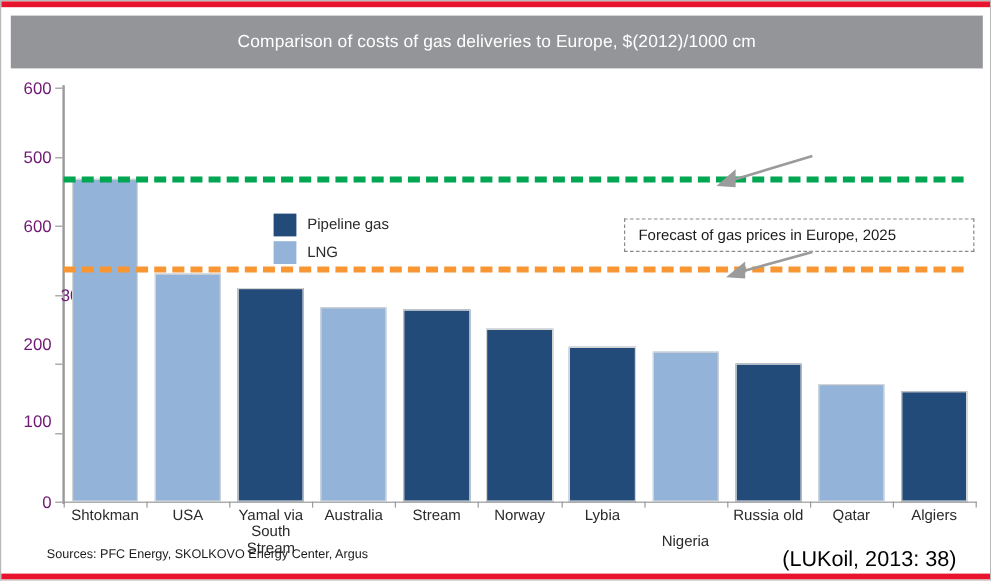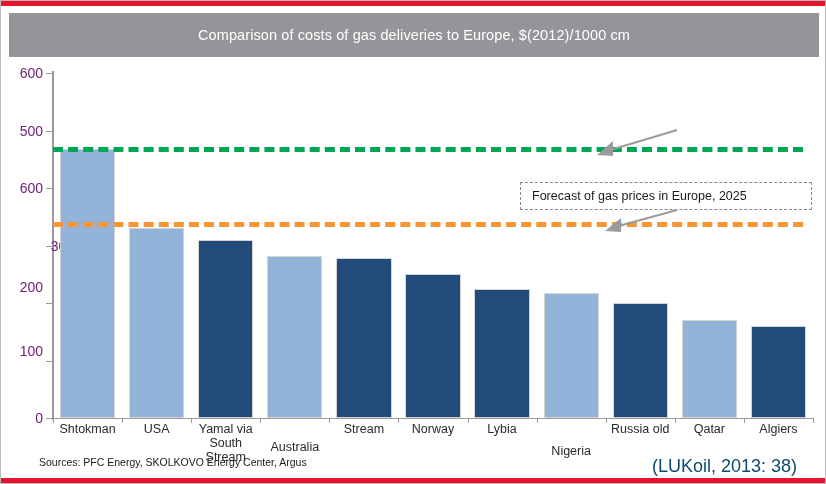--- a/index.html
+++ b/index.html
@@ -157,21 +157,21 @@
     top: 455px;
     font-size: 10.5px;
     color: #1a1a1a;
     white-space: nowrap;
   }
   .citation {
     position: absolute;
     right: 28px;
     top: 455px;
     font-size: 18px;
-    color: #0c4a6e;
+    color: #000000;
     white-space: nowrap;
   }
   .arrow-svg { position: absolute; overflow: visible; }
 </style>
 </head>
 <body>
 
 <div id="slide">
 
   <div class="rule-top"></div>
@@ -217,21 +217,21 @@
     </div>
 
   <div id="xcats">
       <div class="xtick-mark" style="left: 121.091px;"></div>
       <div class="xcat" style="left: 52px; width: 69.0909px;">Shtokman</div>
       <div class="xtick-mark" style="left: 190.182px;"></div>
       <div class="xcat" style="left: 121.091px; width: 69.0909px;">USA</div>
       <div class="xtick-mark" style="left: 259.273px;"></div>
       <div class="xcat" style="left: 190.182px; width: 69.0909px;">Yamal via South Stream</div>
       <div class="xtick-mark" style="left: 328.364px;"></div>
-      <div class="xcat" style="left: 259.273px; width: 69.0909px; margin-top: 18px;">Australia</div>
+      <div class="xcat" style="left: 259.273px; width: 69.0909px;">Australia</div>
       <div class="xtick-mark" style="left: 397.455px;"></div>
       <div class="xcat" style="left: 328.364px; width: 69.0909px;">Stream</div>
       <div class="xtick-mark" style="left: 466.545px;"></div>
       <div class="xcat" style="left: 397.455px; width: 69.0909px;">Norway</div>
       <div class="xtick-mark" style="left: 535.636px;"></div>
       <div class="xcat" style="left: 466.545px; width: 69.0909px;">Lybia</div>
       <div class="xtick-mark" style="left: 604.727px;"></div>
       <div class="xcat" style="left: 535.636px; width: 69.0909px; margin-top: 22px;">Nigeria</div>
       <div class="xtick-mark" style="left: 673.818px;"></div>
       <div class="xcat" style="left: 604.727px; width: 69.0909px;">Russia old</div>
@@ -240,20 +240,30 @@
       <div class="xtick-mark" style="left: 812px;"></div>
       <div class="xcat" style="left: 742.909px; width: 69.0909px;">Algiers</div>
       <div class="xtick-mark" style="left: 52px;"></div>
     </div>
 
   <div id="reflines">
       <div class="refline green" style="left: 52px; width: 750px; top: 145.9px;"></div>
       <div class="refline orange" style="left: 52px; width: 750px; top: 220.65px;"></div>
     </div>
 
+  <div class="legend" style="left:227px; top:176px;">
+    <div class="legend-row">
+      <span class="legend-swatch pipeline"></span>
+      <span class="legend-label">Pipeline gas</span>
+    </div>
+    <div class="legend-row">
+      <span class="legend-swatch lng"></span>
+      <span class="legend-label">LNG</span>
+    </div>
+  </div>
 
   <svg class="arrow-svg" style="left:590px; top:126px;" width="90" height="32">
     <line x1="86" y1="3" x2="16" y2="24" stroke="#9b9b9b" stroke-width="2.2"></line>
     <polygon points="6,28 22,14 22,29" fill="#9b9b9b"></polygon>
   </svg>
 
   <div class="callout" style="left:519px; top:181px; width:292px; height:28px; padding-top:5px;">
     <span>Forecast of gas prices in Europe, 2025</span>
   </div>
   <svg class="arrow-svg" style="left:596px; top:207px;" width="90" height="26">

